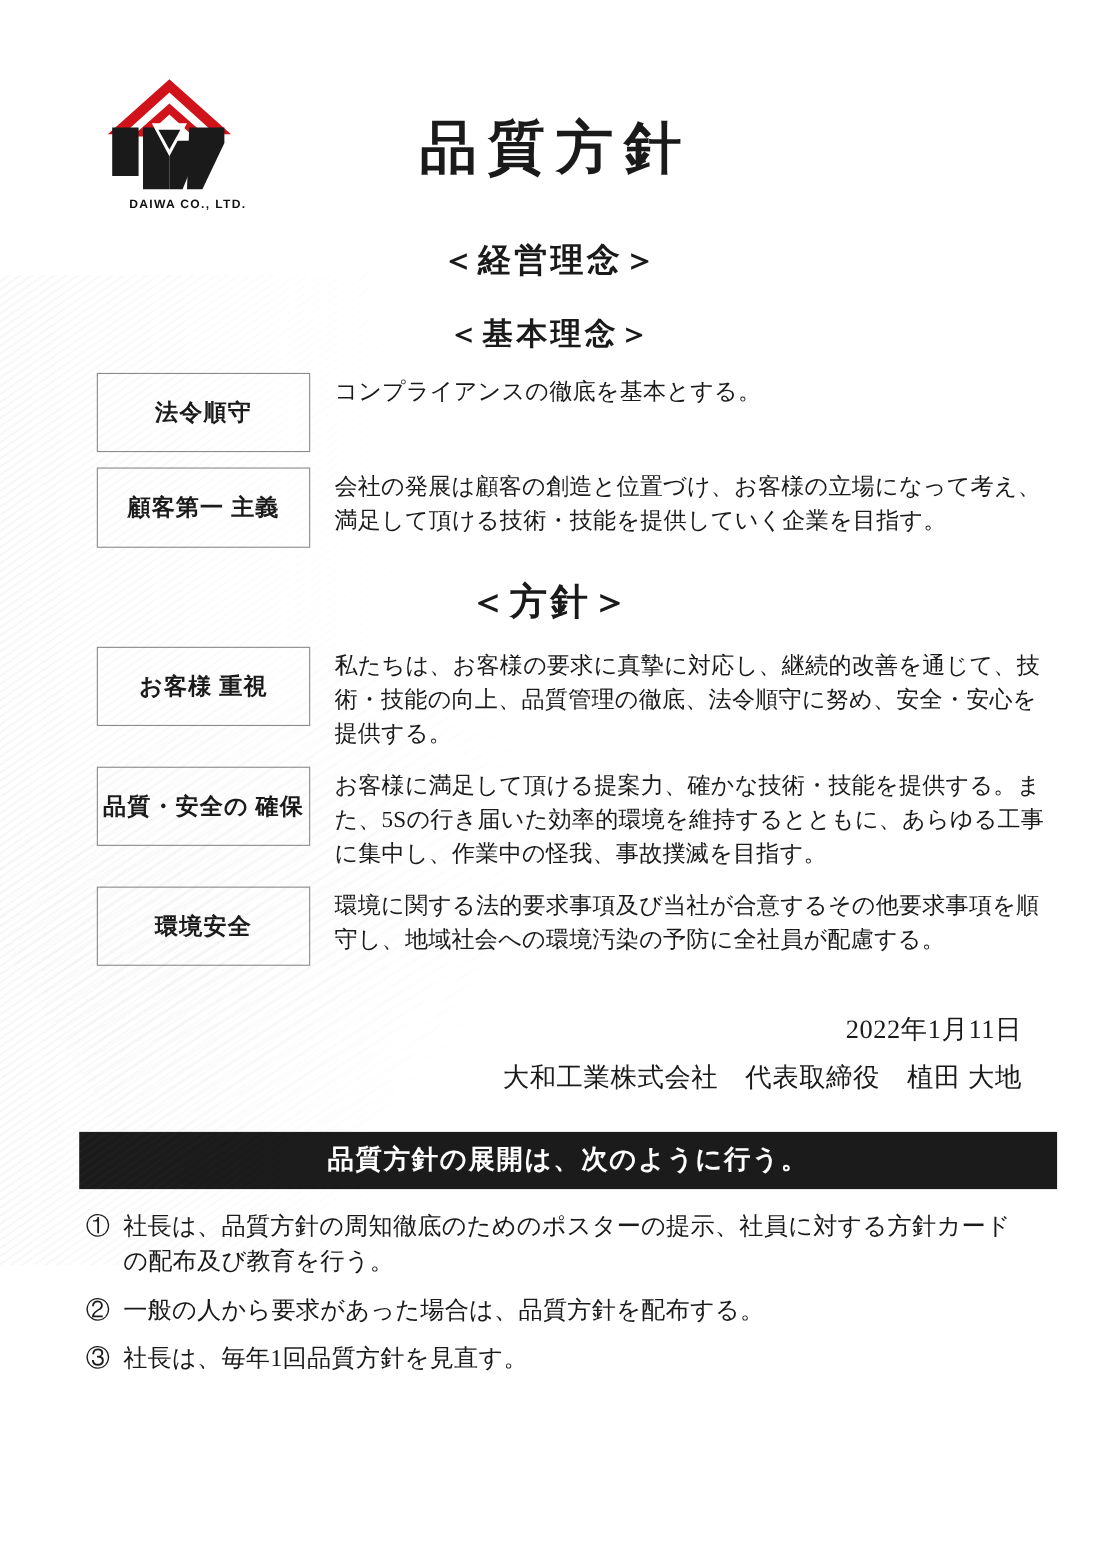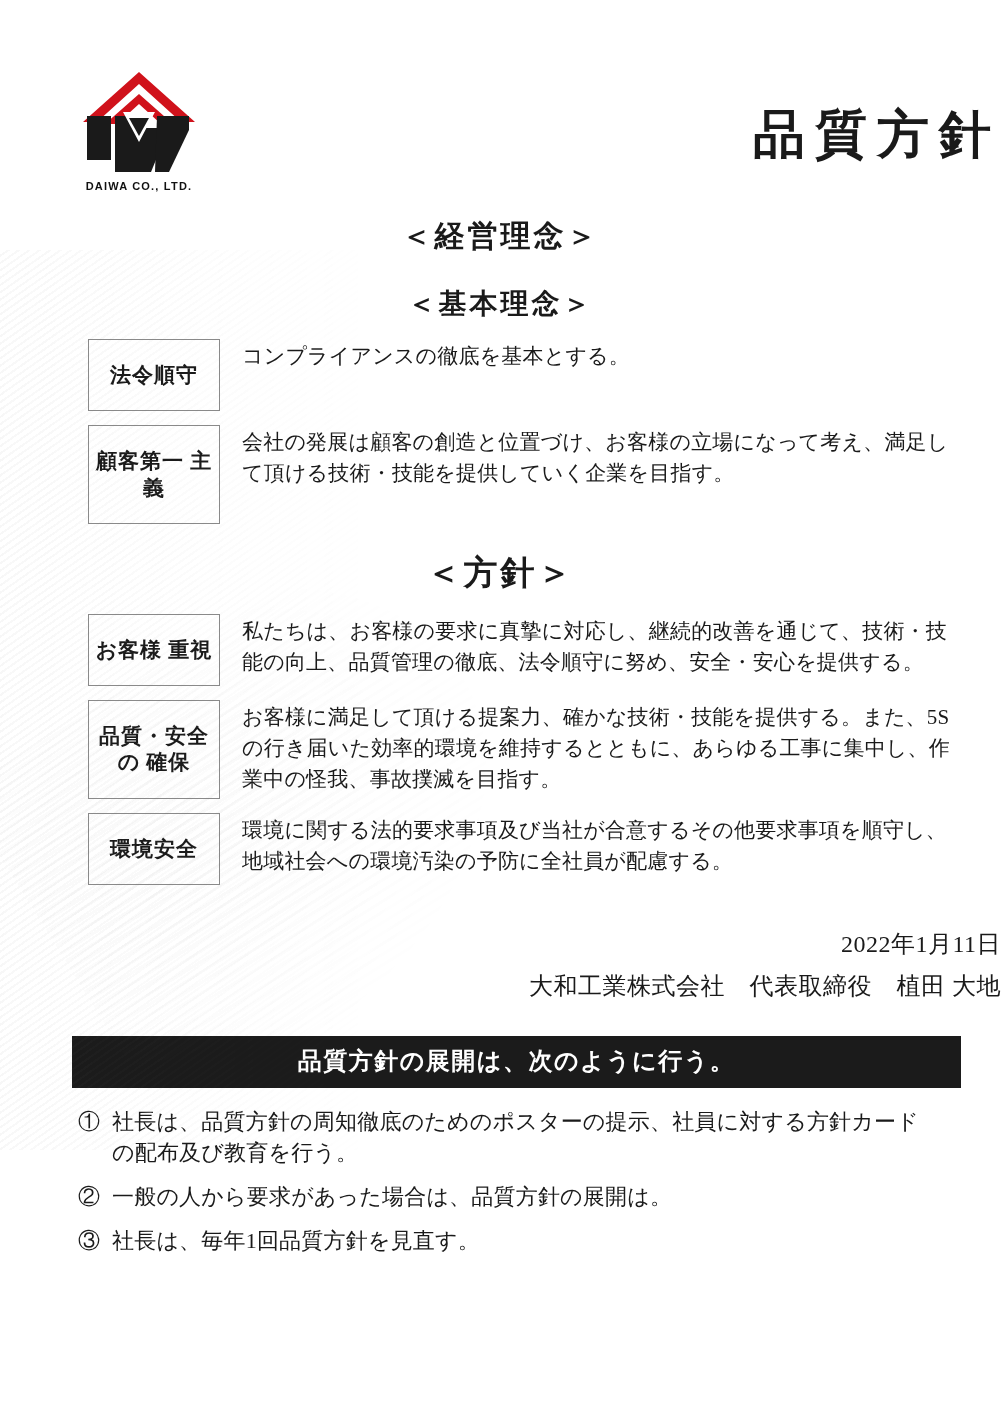--- a/index.html
+++ b/index.html
@@ -53,45 +53,45 @@
     padding: 0;
   }
 
   
   .header {
     position: relative;
     height: 210px;
   }
   .logo {
     position: absolute;
-    left: 69px;
+    left: 84px;
     top: 68px;
     width: 140px;
-    text-align: center;
+    text-align: right;
   }
   .logo-mark {
     width: 124px;
     height: 110px;
     margin: 0 auto;
     display: block;
   }
   .logo-text {
     font-family: "Liberation Sans", sans-serif;
     font-size: 11px;
     letter-spacing: 1.2px;
     font-weight: bold;
     color: #111;
     margin-top: 2px;
   }
   .doc-title {
     position: absolute;
     left: 0;
     right: 0;
     top: 100px;
-    text-align: right;
+    text-align: center;
     font-size: 52px;
     font-weight: bold;
     letter-spacing: 10px;
     padding-left: 10px;
   }
 
   
   .section-heading {
     text-align: center;
     font-size: 30px;
@@ -115,21 +115,21 @@
     margin-top: 16px;
     padding: 0 50px 0 88px;
   }
   .item-row {
     display: flex;
     align-items: flex-start;
     margin-bottom: 14px;
   }
   .item-label {
     flex: 0 0 auto;
-    width: 132px;
+    width: 194px;
     min-height: 48px;
     border: 1px solid #8a8a8a;
     background: rgba(255,255,255,0.86);
     display: flex;
     align-items: center;
     justify-content: center;
     text-align: center;
     font-size: 21px;
     font-weight: bold;
     line-height: 1.25;
@@ -145,20 +145,21 @@
     letter-spacing: 0.2px;
     padding-top: 2px;
   }
 
   .items-basic .item-row:nth-child(1) .item-label { min-height: 50px; }
   .items-policy { margin-top: 18px; }
 
   
   .signature {
     margin-top: 40px;
+    padding-right: 72px;
     text-align: right;
     font-size: 24px;
     line-height: 1.6;
     letter-spacing: 0.5px;
   }
   .sig-date { font-size: 24px; }
   .sig-name { font-size: 24px; margin-top: 4px; }
 
   
   .band {
@@ -256,21 +257,21 @@
   </div>
 
   <div class="band">品質方針の展開は、次のように行う。</div>
   <div class="deploy-list">
     <div class="deploy-item">
       <div class="deploy-num">①</div>
       <div class="deploy-text">社長は、品質方針の周知徹底のためのポスターの提示、社員に対する方針カードの配布及び教育を行う。</div>
     </div>
     <div class="deploy-item">
       <div class="deploy-num">②</div>
-      <div class="deploy-text">一般の人から要求があった場合は、品質方針の展開は。</div>
+      <div class="deploy-text">一般の人から要求があった場合は、品質方針を配布する。</div>
     </div>
     <div class="deploy-item">
       <div class="deploy-num">③</div>
       <div class="deploy-text">社長は、毎年1回品質方針を見直す。</div>
     </div>
   </div>
 
 </div>
 
 </body></html>

